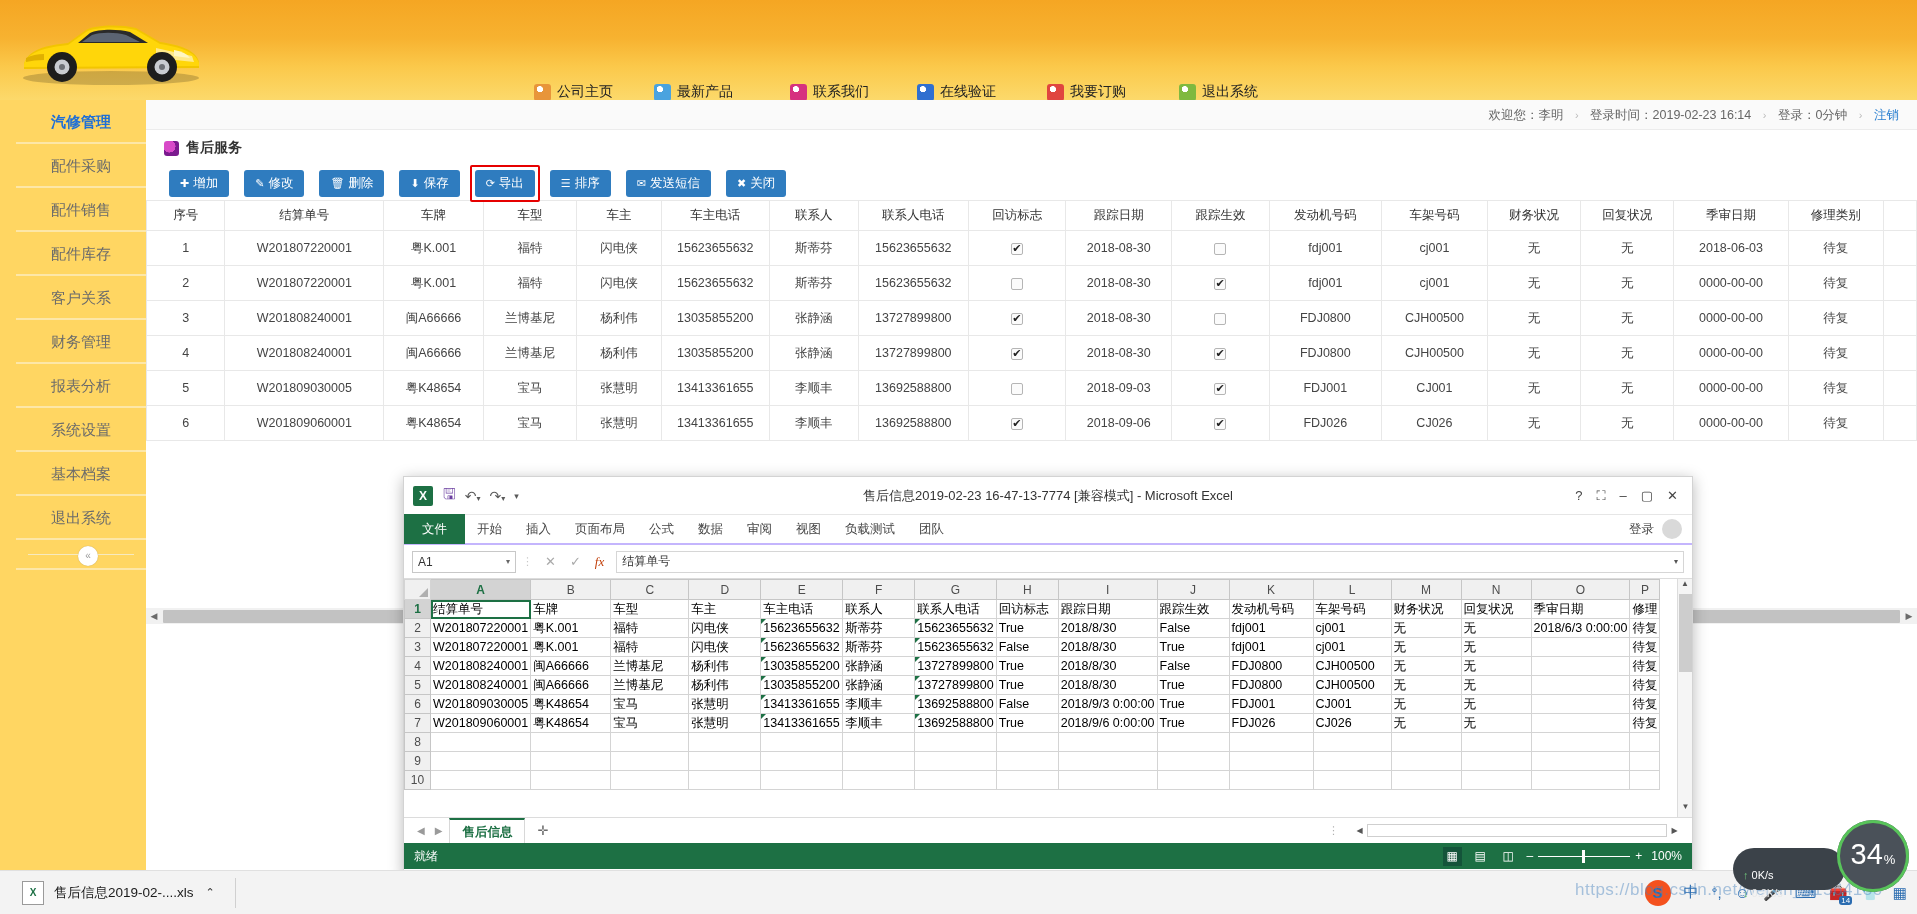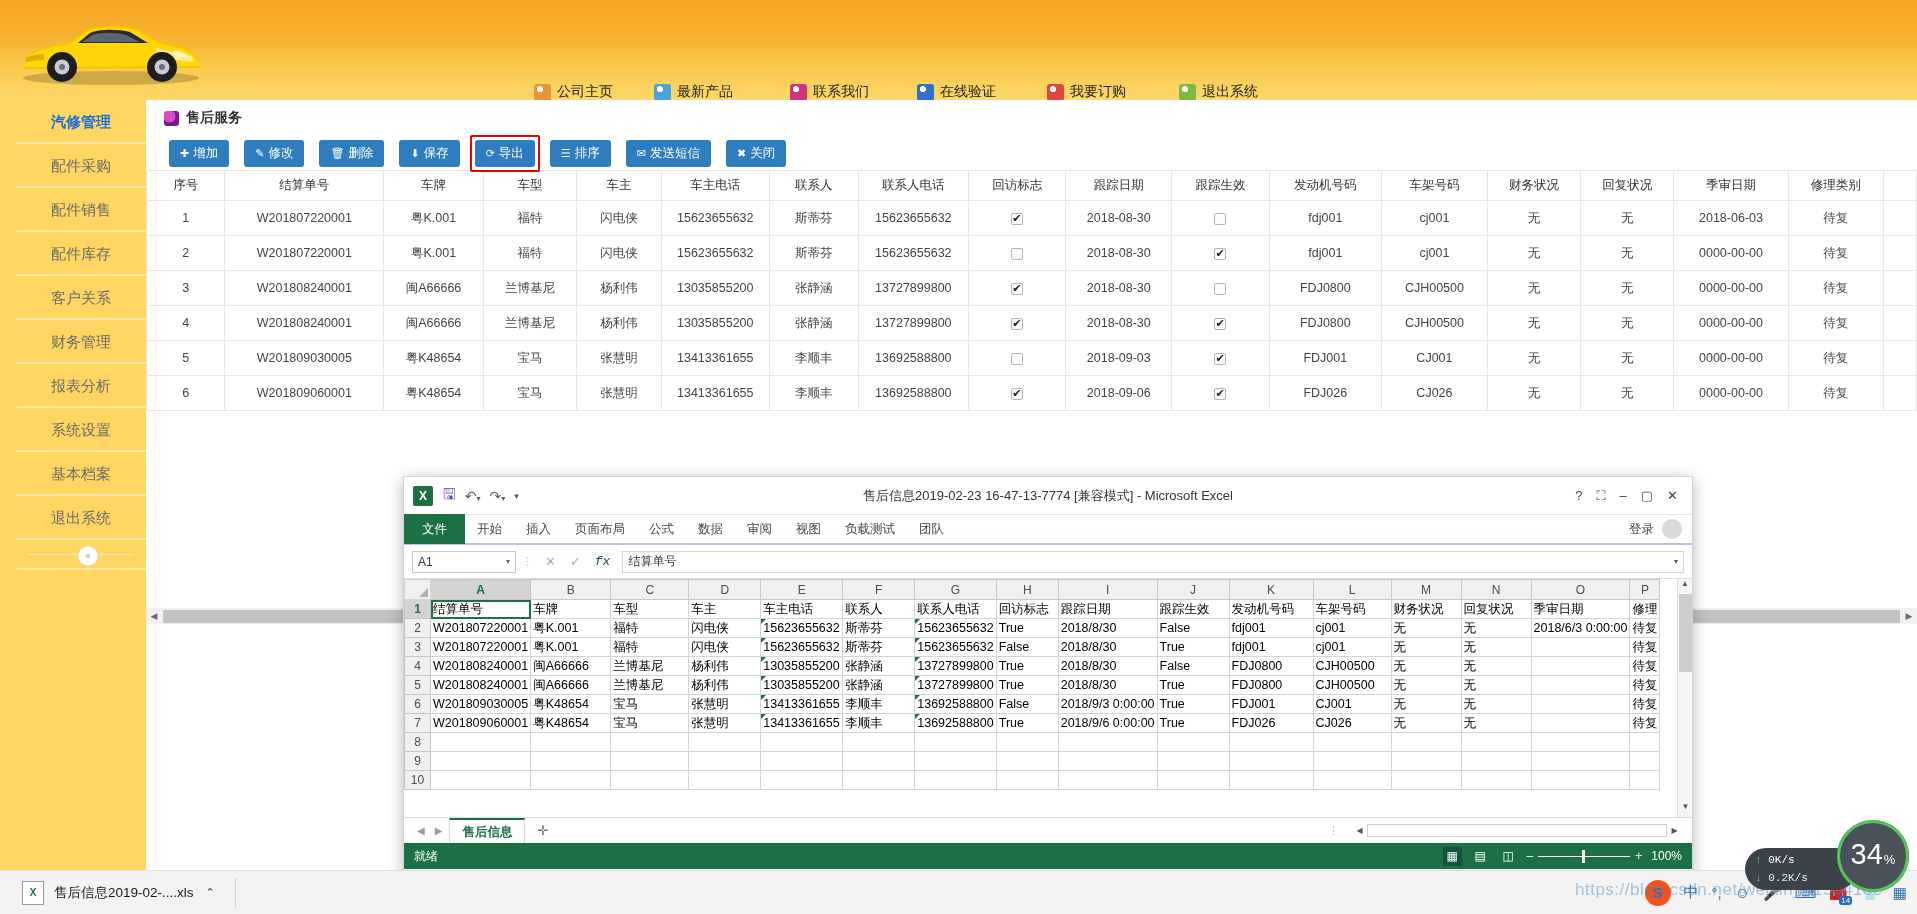--- a/index.html
+++ b/index.html
@@ -203,21 +203,21 @@
     height: 34px; display: flex; align-items: center; gap: 6px;
     padding: 0 8px; background: #fff; border-bottom: 1px solid #dcdcdc;
   }
   .namebox {
     width: 104px; height: 22px; border: 1px solid #c8c8c8; background: #fff;
     display: flex; align-items: center; padding: 0 5px; font-size: 12px; color: #333; justify-content: center;
   }
   .namebox .cv { margin-left: auto; font-size: 8px; color: #666; }
   .fsep { color: #c8c8c8; font-size: 11px; }
   .fbtns { display: flex; align-items: center; gap: 14px; color: #a9a9a9; font-size: 13px; padding: 0 6px; }
-  .fbtns .fx { color: #14532d; font-style: italic; font-family: Liberation Mono, monospace; }
+  .fbtns .fx { color: #c2410c; font-style: italic; font-family: Liberation Serif, serif; }
   .fbar {
     flex: 1; height: 22px; border: 1px solid #d6d6d6; background: #fff;
     display: flex; align-items: center; padding: 0 5px; font-size: 12px; color: #333;
   }
   .fbar .cv { margin-left: auto; font-size: 8px; color: #555; }
 
   .sheetarea { position: relative; height: 238px; background: #fff; overflow: hidden; }
   table.xl { border-collapse: collapse; table-layout: fixed; font-size: 12px; }
   table.xl td, table.xl th {
     border: 1px solid #d4d4d4; height: 19px; padding: 0 2px;
@@ -305,24 +305,24 @@
   .tray { margin-left: auto; display: flex; align-items: center; gap: 13px; padding-right: 10px; }
   .tray span { font-size: 15px; color: #2b6cb0; cursor: pointer; }
   .sg-logo {
     width: 26px; height: 26px; border-radius: 50%;
     background: #f4511e; color: #fff; font-size: 14px; font-weight: bold;
     display: flex; align-items: center; justify-content: center;
   }
 
   
   .netwidget {
-    position: absolute; right: 60px; bottom: 24px;
+    position: absolute; right: 72px; bottom: 24px;
     width: 112px; height: 42px; border-radius: 21px;
     background: #3b4249; color: #fff; font-size: 11px;
-    padding: 3px 10px; line-height: 18px; font-family: Liberation Mono, monospace;
+    padding: 18px 10px; line-height: 18px;
   }
   .netwidget .up { color: #fff; }
   .netwidget .dn { color: #e8e8e8; }
   .netwidget .ico { color: #6ec07a; }
   .battery {
     position: absolute; right: 8px; bottom: 22px;
     width: 72px; height: 72px; border-radius: 50%;
     background: #4a5159; color: #fff;
     display: flex; align-items: baseline; justify-content: center;
     font-size: 29px; box-shadow: inset 0 0 0 3px #58c45a;
@@ -401,20 +401,29 @@
         <div class="side-item">退出系统</div>
       </div>
     <div class="side-collapse">
       <div class="line"></div>
       <div class="circ">«</div>
     </div>
   </div>
 
   <div class="main">
 
+    <div class="welcome">
+      <span>欢迎您：李明</span>
+      <span class="sep">›</span>
+      <span>登录时间：2019-02-23 16:14</span>
+      <span class="sep">›</span>
+      <span>登录：0分钟</span>
+      <span class="sep">›</span>
+      <span class="logout">注销</span>
+    </div>
 
     <div class="page-title">
       <span class="title-ico"></span>
       <span>售后服务</span>
     </div>
 
     <div class="toolbar" id="toolbar">
         <span class="tbtn-wrap"><button class="tbtn">
             <span class="gi">✚</span>
             <span>增加</span>

